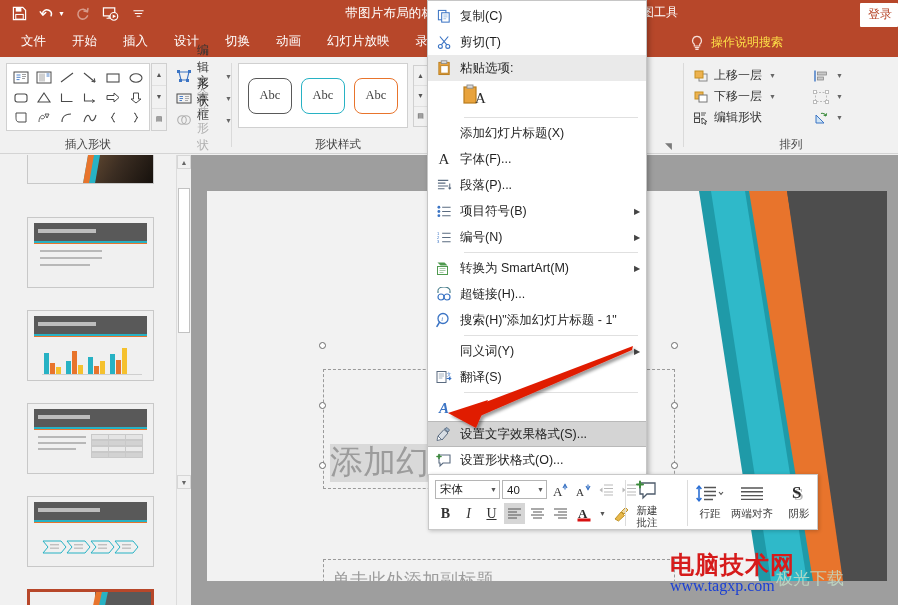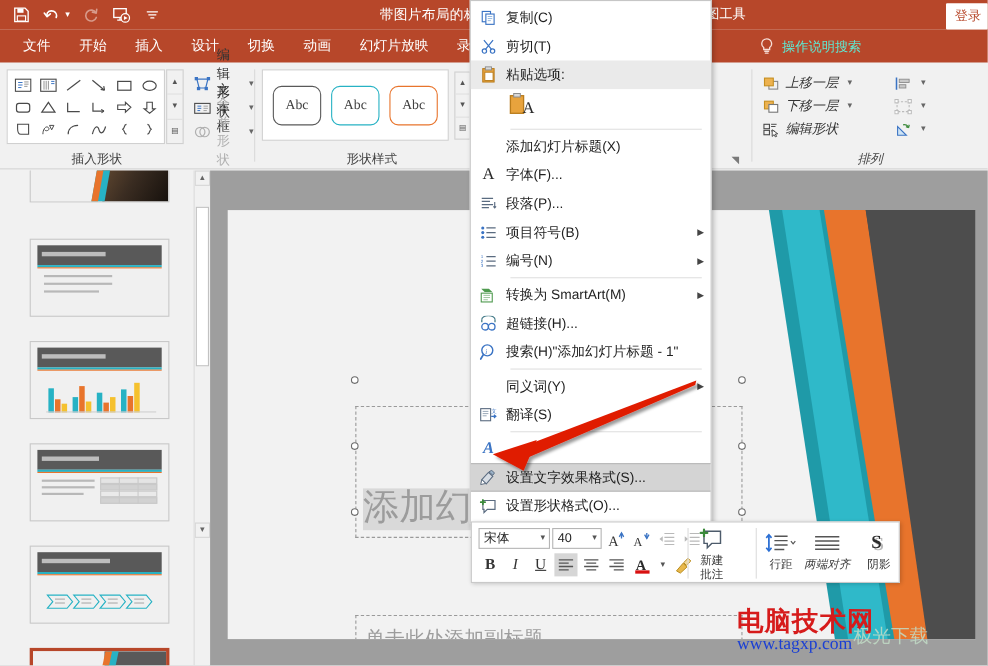--- a/index.html
+++ b/index.html
@@ -41,22 +41,22 @@
   .tabstrip {
     position: absolute; left: 0; top: 27px; width: 898px; height: 30px;
     background: #b7472a;
   }
   .tabs { display: flex; align-items: flex-end; height: 30px; padding-left: 8px; }
   .tab {
     font-size: 12.5px; color: #fff; padding: 5px 13px 7px 13px; white-space: nowrap;
   }
   .tab.active { background: #f1f1f1; color: #b7472a; }
   .tellme {
-    position: absolute; left: 690px; top: 7px; display: flex; align-items: flex-start; gap: 7px;
-    color: #5eead4; font-size: 12px;
+    position: absolute; left: 690px; top: 7px; display: flex; align-items: flex-end; gap: 7px;
+    color: #fde047; font-size: 12px;
   }
   .bulb svg { display: block; }
 
   
   .ribbon {
     position: absolute; left: 0; top: 57px; width: 898px; height: 97px;
     background: #f1f1f1; border-bottom: 1px solid #d4d4d4;
   }
   .rgroup { position: absolute; top: 0; height: 97px; }
   .rgroup-label {
@@ -509,21 +509,21 @@
             <span class="ta-under" style="background:#3b74c4;"></span>
           </span>
           <span class="cmd-caret">▼</span>
         </div>
       </div>
       <div class="rgroup-label" style="left:0; width:240px;">艺术字样式</div>
       <div class="dlg-launch" style="right:12px;">◥</div>
       <div class="rsep" style="left:239px;"></div>
     </div>
 
-    <div class="rgroup" style="left:684px; width:214px;font-style:italic;">
+    <div class="rgroup" style="left:684px; width:214px;">
       <div style="position:absolute; left:8px; top:8px;">
         <div class="arrange-row">
           <span class="cmd-ico">
               <svg width="16" height="14" viewBox="0 0 16 14">
                 <rect x="6" y="5" width="8" height="7" fill="none" stroke="#888" stroke-width="1"></rect>
                 <rect x="2" y="2" width="8" height="7" fill="#edb24f" stroke="#c68f20" stroke-width="1"></rect>
               </svg>
             </span>
           <span>上移一层</span>
           <span class="cmd-caret">▼</span>
@@ -1042,21 +1042,21 @@
             <path d="M4 3v13" stroke="#2b6fd4" stroke-width="1.6"></path>
             <path d="M1.6 5 L4 2.2 L6.4 5" fill="none" stroke="#2b6fd4" stroke-width="1.5"></path>
             <path d="M1.6 14 L4 16.8 L6.4 14" fill="none" stroke="#2b6fd4" stroke-width="1.5"></path>
             <path d="M9 3.5h12M9 7.5h12M9 11.5h12M9 15.5h9" stroke="#555" stroke-width="1.3"></path>
             <path d="M24 8 L26 10.4 L28 8" fill="none" stroke="#555" stroke-width="1.1"></path>
           </svg>
       </span>
       <span>行距</span>
     </div>
 
-    <div class="mb-lbl-btn" style="left:302px; top:6px;font-style:italic;">
+    <div class="mb-lbl-btn" style="left:302px; top:6px;">
       <span class="gl">
         <svg width="28" height="20" viewBox="0 0 28 20">
             <path d="M3 4h22M3 7.8h22M3 11.6h22M3 15.4h22" stroke="#555" stroke-width="1.4"></path>
           </svg>
       </span>
       <span>两端对齐</span>
     </div>
 
     <div class="mb-lbl-btn" style="left:358px; top:6px;">
       <span class="gl">

